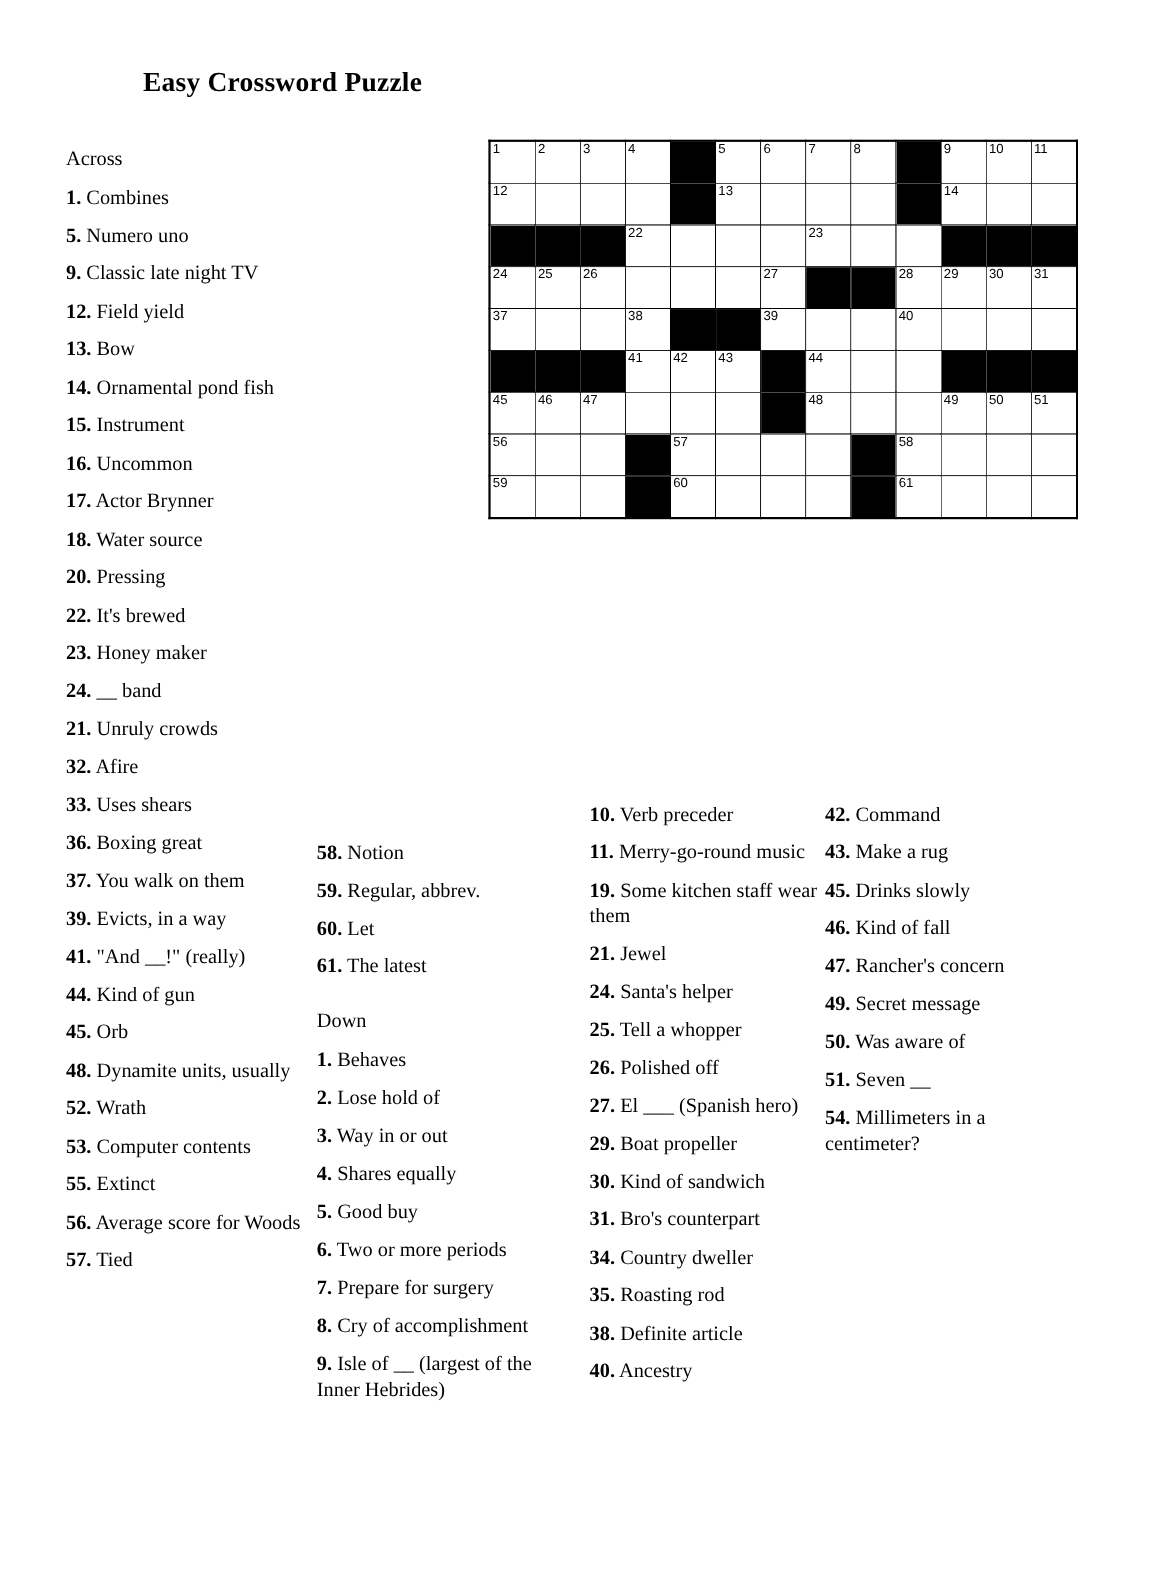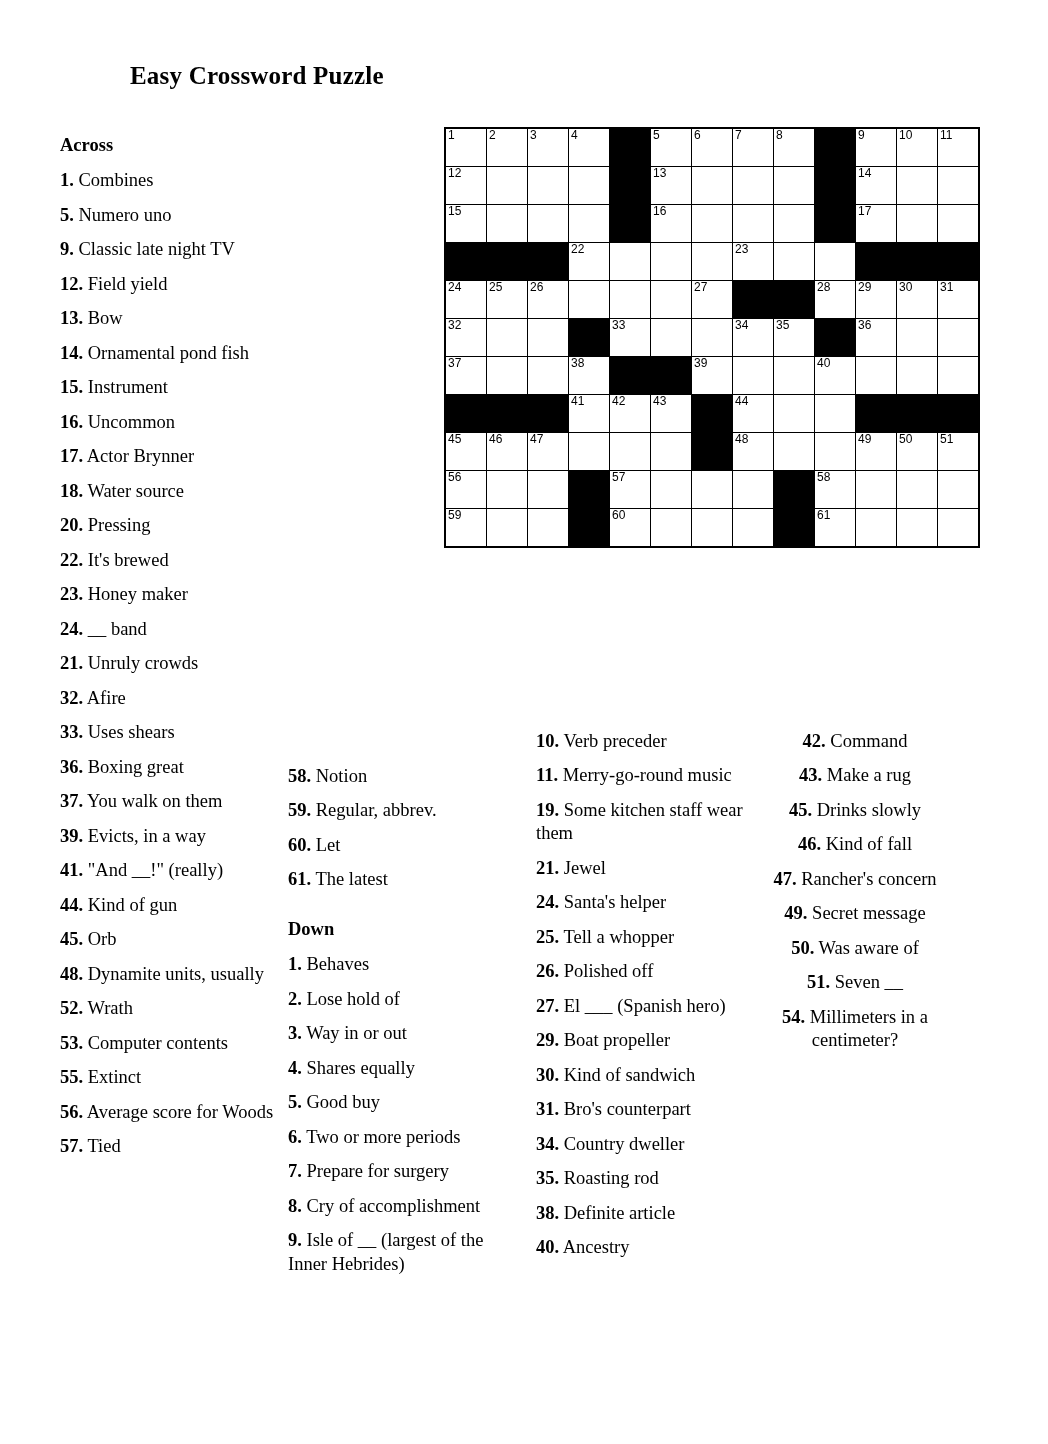--- a/index.html
+++ b/index.html
@@ -62,35 +62,35 @@
     font-family: "Liberation Sans", sans-serif;
   }
 
   
   .clue-col {
     position: absolute;
     font-size: 18.5px;
     line-height: 1.27;
   }
   .clue-col .heading {
-    font-weight: bold;
+    font-weight: normal;
     margin-bottom: 12px;
     font-size: 18.5px;
   }
   .clue {
     margin-bottom: 11px;
     text-indent: 0;
   }
   .clue b {
     font-weight: bold;
   }
   #col1 { left: 60px;  top: 134px; width: 218px; }
   #col2 { left: 288px; top: 765px; width: 214px; }
   #col3 { left: 536px; top: 730px; width: 222px; }
-  #col4 { left: 750px; top: 730px; width: 210px; text-align: center; }
+  #col4 { left: 750px; top: 730px; width: 210px; }
   #col2 .heading { margin-top: 26px; }
 </style>
 </head>
 <body>
 
 <div class="page">
 
   <div id="title">Easy Crossword Puzzle</div>
 
   <div id="grid-wrap">
@@ -148,41 +148,20 @@
             <td></td>
             <td></td>
             <td class="block"></td>
             <td>
               <span class="num">14</span>
             </td>
             <td></td>
             <td></td>
           </tr>
           <tr>
-            <td>
-              <span class="num">15</span>
-            </td>
-            <td></td>
-            <td></td>
-            <td></td>
-            <td class="block"></td>
-            <td>
-              <span class="num">16</span>
-            </td>
-            <td></td>
-            <td></td>
-            <td></td>
-            <td class="block"></td>
-            <td>
-              <span class="num">17</span>
-            </td>
-            <td></td>
-            <td></td>
-          </tr>
-          <tr>
             <td class="block"></td>
             <td class="block"></td>
             <td class="block"></td>
             <td>
               <span class="num">22</span>
             </td>
             <td></td>
             <td></td>
             <td></td>
             <td>
@@ -217,45 +196,20 @@
             </td>
             <td>
               <span class="num">29</span>
             </td>
             <td>
               <span class="num">30</span>
             </td>
             <td>
               <span class="num">31</span>
             </td>
-          </tr>
-          <tr>
-            <td>
-              <span class="num">32</span>
-            </td>
-            <td></td>
-            <td></td>
-            <td class="block"></td>
-            <td>
-              <span class="num">33</span>
-            </td>
-            <td></td>
-            <td></td>
-            <td>
-              <span class="num">34</span>
-            </td>
-            <td>
-              <span class="num">35</span>
-            </td>
-            <td class="block"></td>
-            <td>
-              <span class="num">36</span>
-            </td>
-            <td></td>
-            <td></td>
           </tr>
           <tr>
             <td>
               <span class="num">37</span>
             </td>
             <td></td>
             <td></td>
             <td>
               <span class="num">38</span>
             </td>

